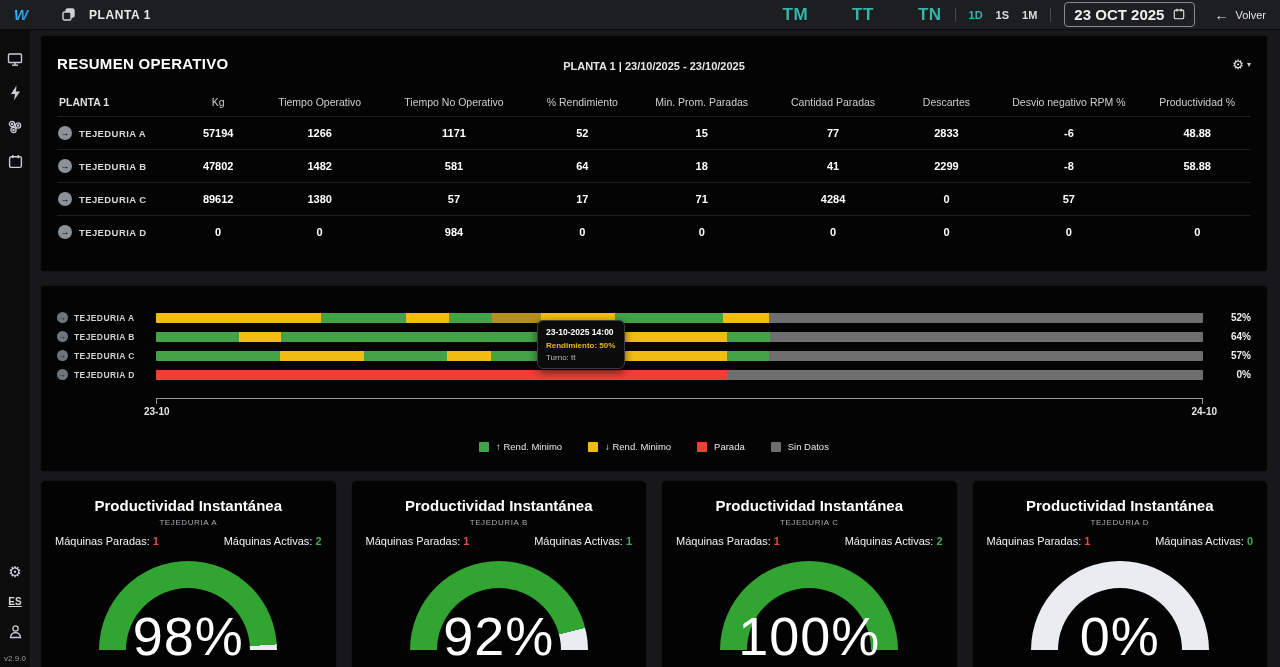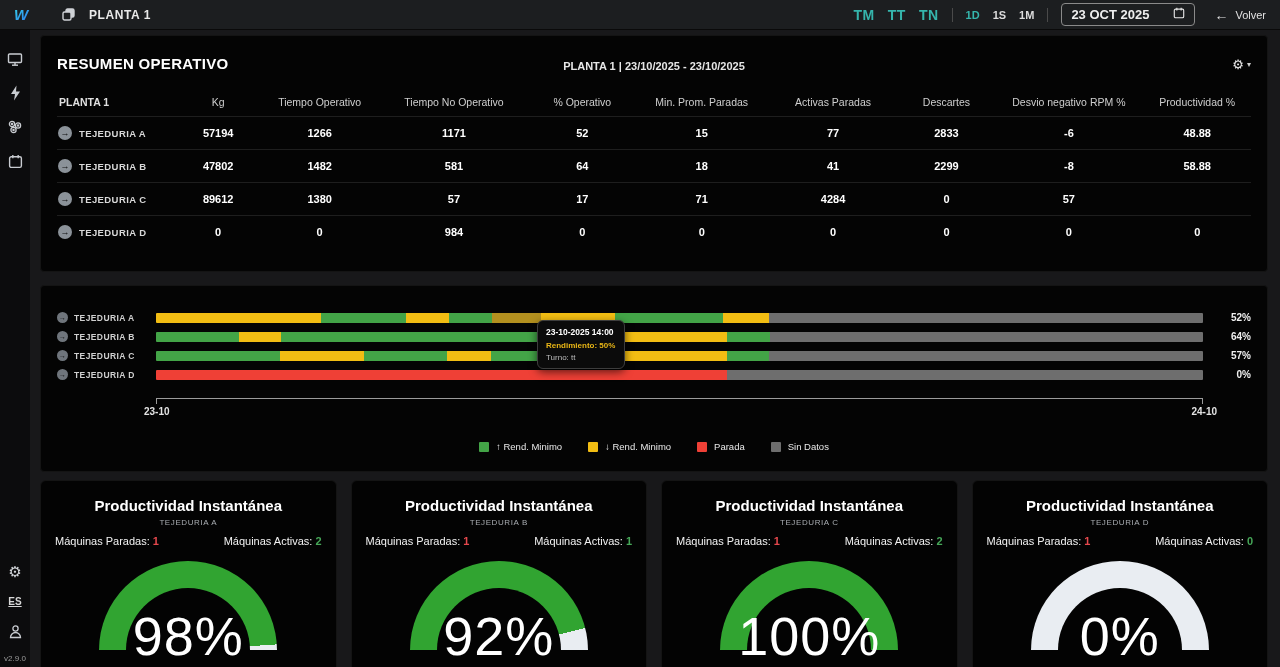--- a/index.html
+++ b/index.html
@@ -7,25 +7,25 @@
               font-family:"Liberation Sans", sans-serif; color:#fff; }
 
   
   .topbar { position:fixed; top:0; left:0; right:0; height:30px; background:#1c1e20;
             display:flex; align-items:center; padding:0 14px; z-index:50;
             border-bottom:1px solid #0a0a0a; }
   .logo-w { width:22px; height:20px; display:flex; align-items:center; }
   .pages-ico { margin-left:26px; display:flex; }
   .tb-title { margin-left:14px; font-size:12px; font-weight:700; letter-spacing:.6px; color:#e9e9e9; }
   .tb-right { margin-left:auto; display:flex; align-items:center; gap:13px; }
-  .shift-btn { font-size:14px; font-weight:700; letter-spacing:.5px; cursor:pointer; }
+  .shift-btn { font-size:17px; font-weight:700; letter-spacing:.5px; cursor:pointer;margin-left:31px; }
   .tb-div { width:1px; height:14px; background:#4a4a4a; }
   .period-btn { font-size:11px; font-weight:700; color:#dcdcdc; cursor:pointer; }
-  .date-box { display:flex; align-items:center; gap:24px; border:1px solid #8a8a8a; border-radius:4px;
-              padding:3px 9px; font-size:13px; font-weight:600; color:#eee; cursor:pointer; }
+  .date-box { display:flex; align-items:center; gap:9px; border:1px solid #8a8a8a; border-radius:4px;
+              padding:3px 9px; font-size:15px; font-weight:600; color:#eee; cursor:pointer; }
   .back-btn { display:flex; align-items:center; gap:7px; font-size:11px; color:#e2e2e2; cursor:pointer; margin-left:6px; }
   .back-arrow { font-size:14px; line-height:1; }
 
   
   .sidebar { position:fixed; top:30px; left:0; bottom:0; width:30px; background:#0c0c0d;
              display:flex; flex-direction:column; align-items:center; padding:12px 0 4px; z-index:40; }
   .side-ico { width:30px; height:34px; display:flex; align-items:center; justify-content:center;
               color:#c9ccd1; cursor:pointer; }
   .side-spacer { flex:1; }
   .side-gear { font-size:15px; color:#d3d6da; }
@@ -198,23 +198,23 @@
       <span class="res-gear">
         <span class="g">⚙</span>
         <span class="caret">▾</span>
       </span>
     </div>
     <div class="tgrid table-head" id="table-head">
         <div class="th">PLANTA 1</div>
         <div class="th">Kg</div>
         <div class="th">Tiempo Operativo</div>
         <div class="th">Tiempo No Operativo</div>
-        <div class="th">% Operativo</div>
+        <div class="th">% Rendimiento</div>
         <div class="th">Min. Prom. Paradas</div>
-        <div class="th">Activas Paradas</div>
+        <div class="th">Cantidad Paradas</div>
         <div class="th">Descartes</div>
         <div class="th">Desvio negativo RPM %</div>
         <div class="th">Productividad %</div>
       </div>
     <div id="table-body">
         <div class="tgrid trow">
           <div class="tcell name">
             <span class="circ-arrow">→</span>
             <span class="rname">TEJEDURIA A</span>
           </div>

